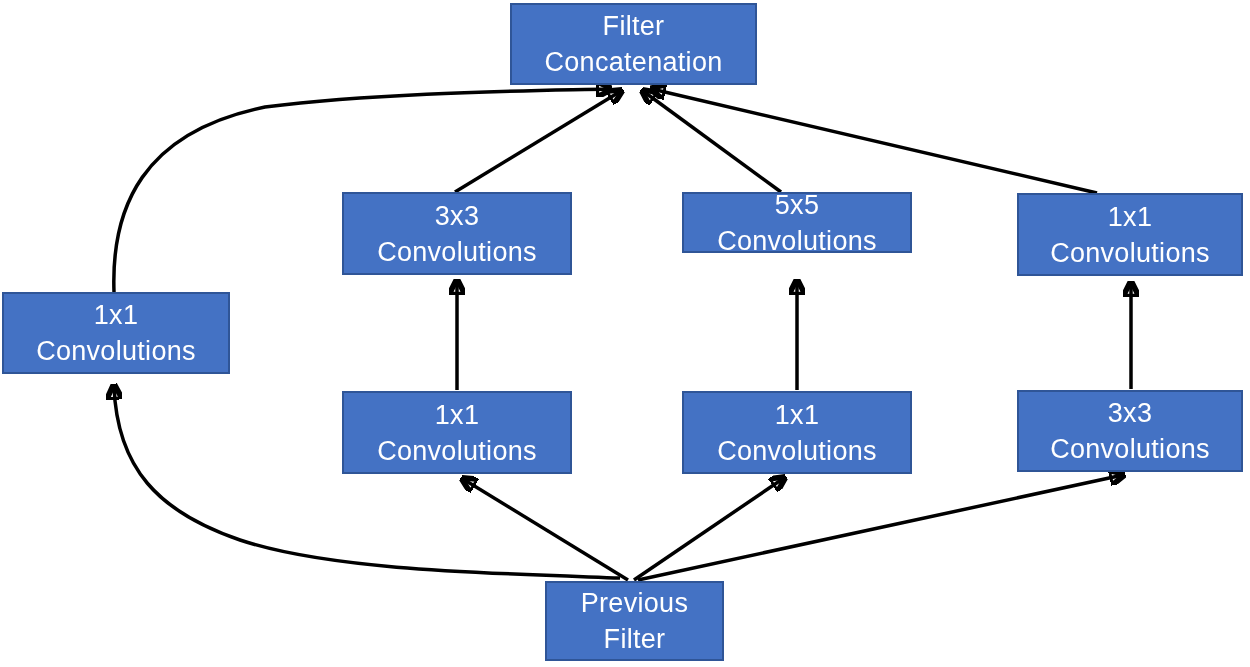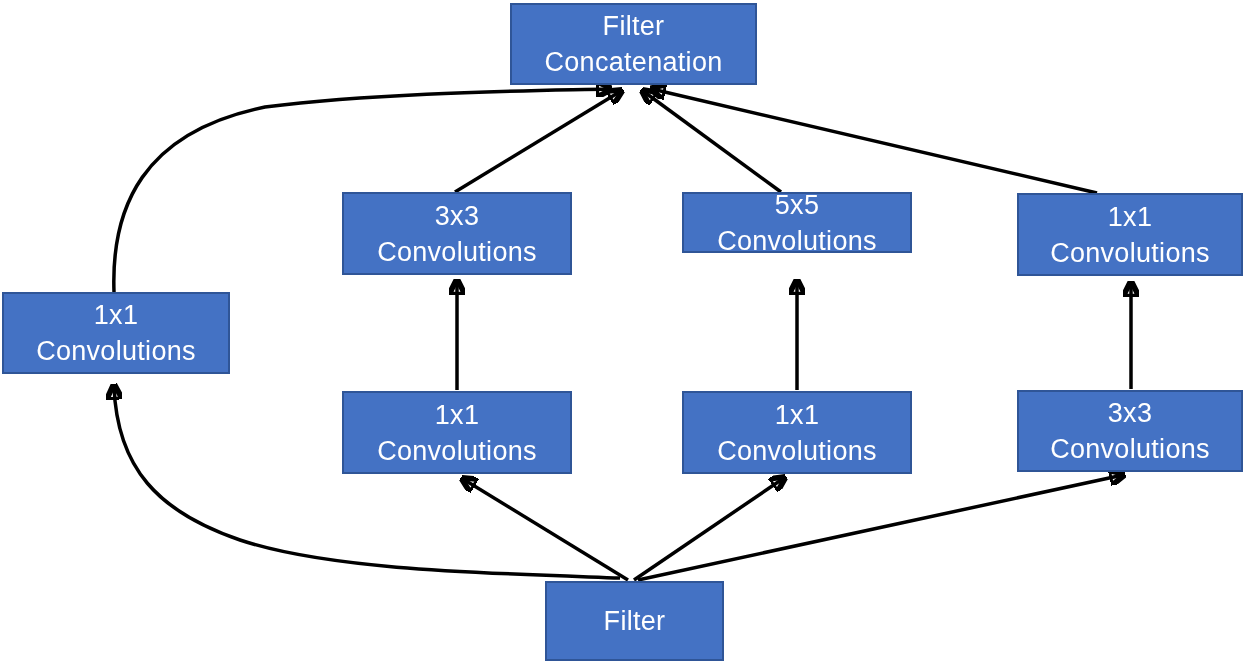--- a/index.html
+++ b/index.html
@@ -120,16 +120,17 @@
     <span>1x1</span>
     <span>Convolutions</span>
   </div>
 
   <div class="node n-conv3x3-bottom-right">
     <span>3x3</span>
     <span>Convolutions</span>
   </div>
 
   <div class="node n-previous-layer">
+    <span>Previous</span>
     <span>Filter</span>
   </div>
 
 </div>
 
 </body></html>

